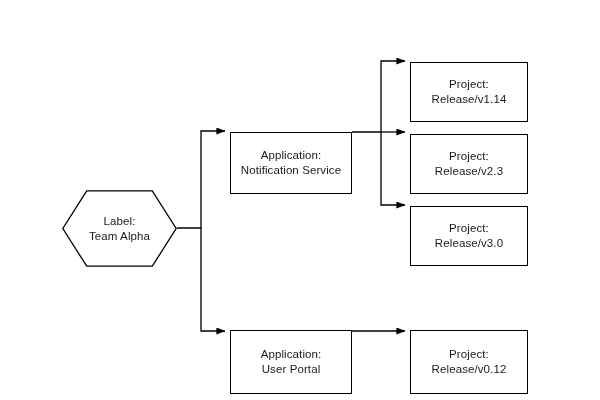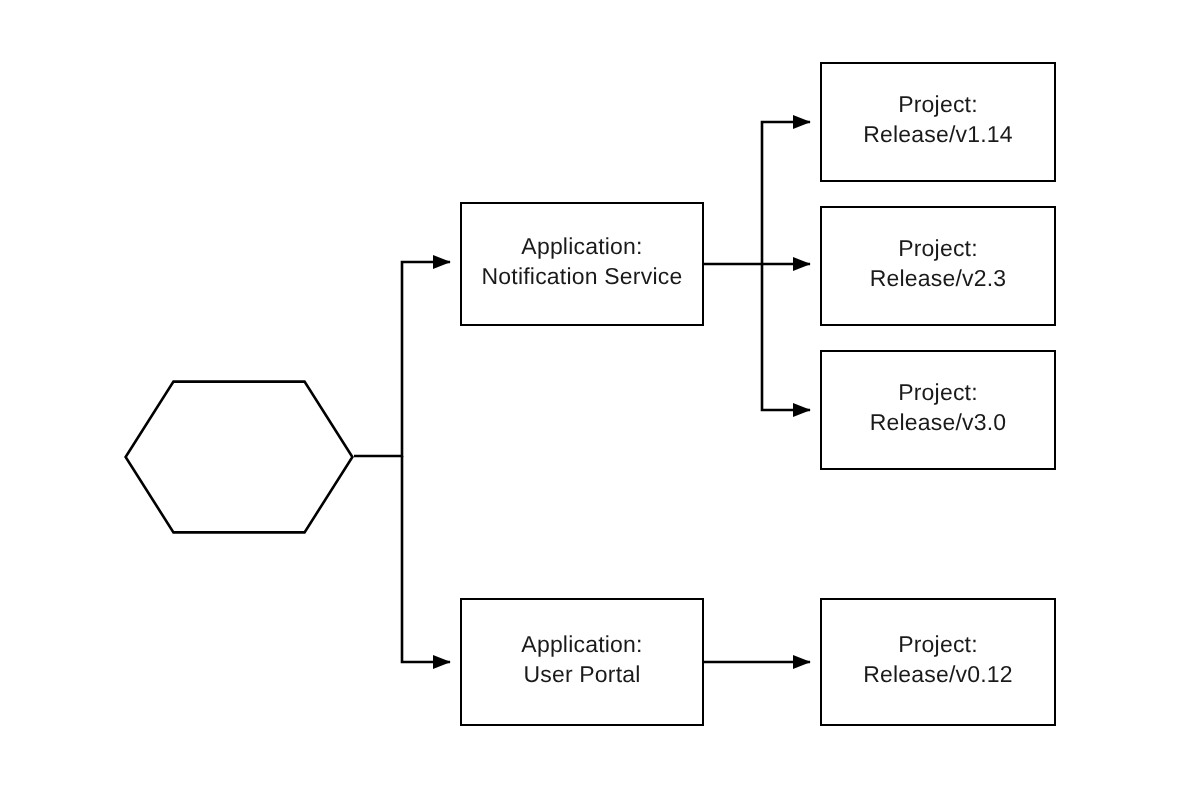--- a/index.html
+++ b/index.html
@@ -34,20 +34,21 @@
     text-align: center;
     color: #1a1a1a;
     font-size: 11.5px;
     line-height: 15px;
     letter-spacing: 0.1px;
     background: #ffffff;
     z-index: 2;
   }
   .node.box {
     border: 1.3px solid #000000;
+    margin-top: 31px;
   }
   .node.hexagon {
     border: none;
     background: transparent;
   }
   .hex-shape {
     position: absolute;
     left: 0;
     top: 0;
     width: 100%;
@@ -80,20 +81,22 @@
         <path d="M 381 132 L 381 205 L 405 205" fill="none" stroke="#000000" stroke-width="1.3" marker-end="url(#arrowhead)"></path>
         <path d="M 352 331 L 405 331" fill="none" stroke="#000000" stroke-width="1.3" marker-end="url(#arrowhead)"></path>
       </g>
   </svg>
 
   <div id="node-layer">
       <div class="node hexagon" style="left: 62px; top: 190px; width: 115px; height: 77px;">
         <svg class="hex-shape" viewBox="0 0 115 77" preserveAspectRatio="none">
           <polygon points="24.724999999999998,0.8 90.275,0.8 114.2,38.5 90.275,76.2 24.724999999999998,76.2 0.8,38.5" fill="#ffffff" stroke="#000000" stroke-width="1.3" vector-effect="non-scaling-stroke"></polygon>
         </svg>
+        <span class="node-label">Label:
+Team Alpha</span>
       </div>
       <div class="node box" style="left: 230px; top: 101px; width: 122px; height: 62px;">
         <span class="node-label">Application:
 Notification Service</span>
       </div>
       <div class="node box" style="left: 230px; top: 299px; width: 122px; height: 64px;">
         <span class="node-label">Application:
 User Portal</span>
       </div>
       <div class="node box" style="left: 410px; top: 31px; width: 118px; height: 60px;">

